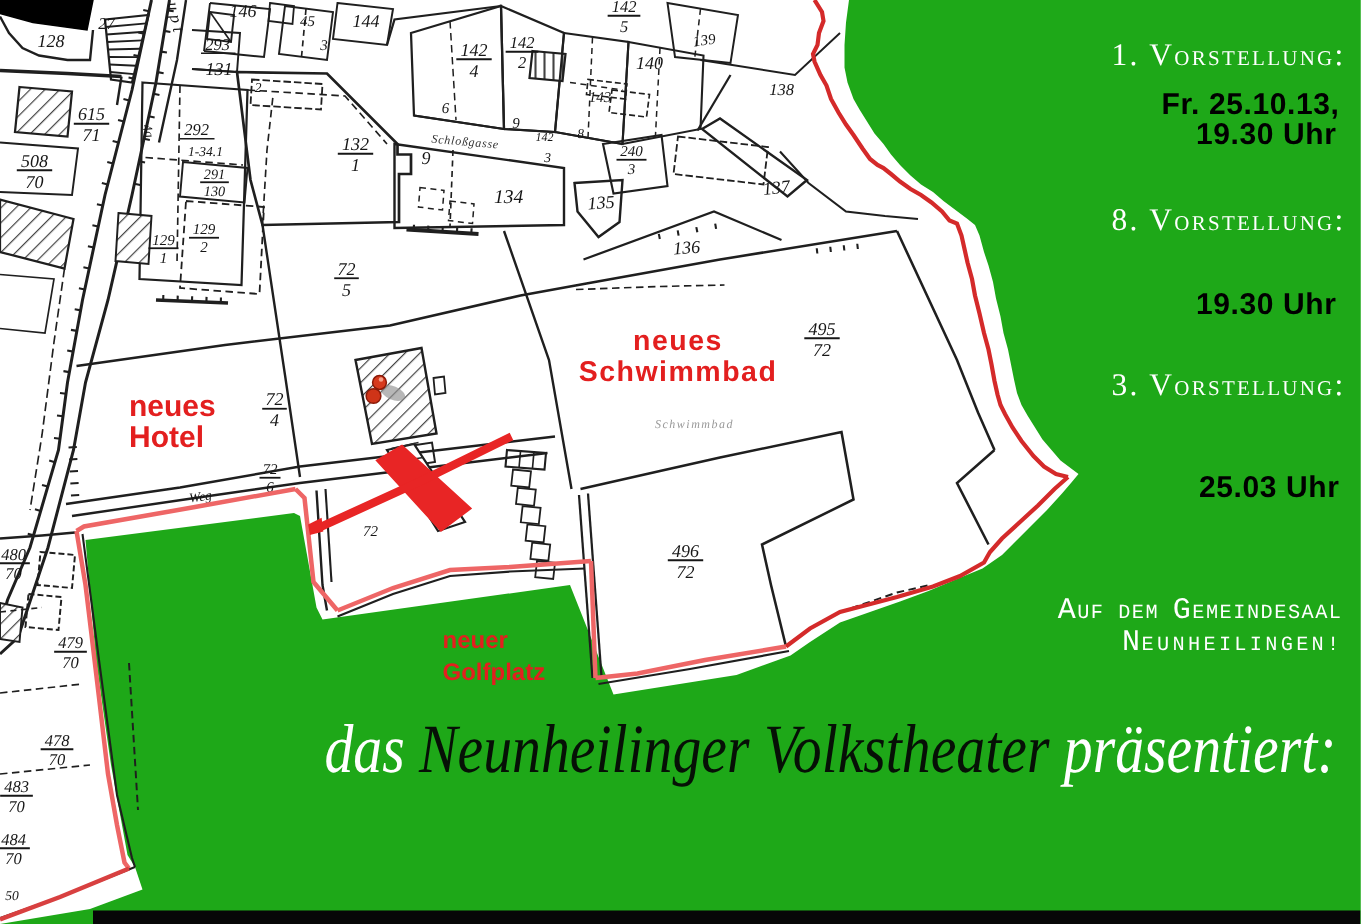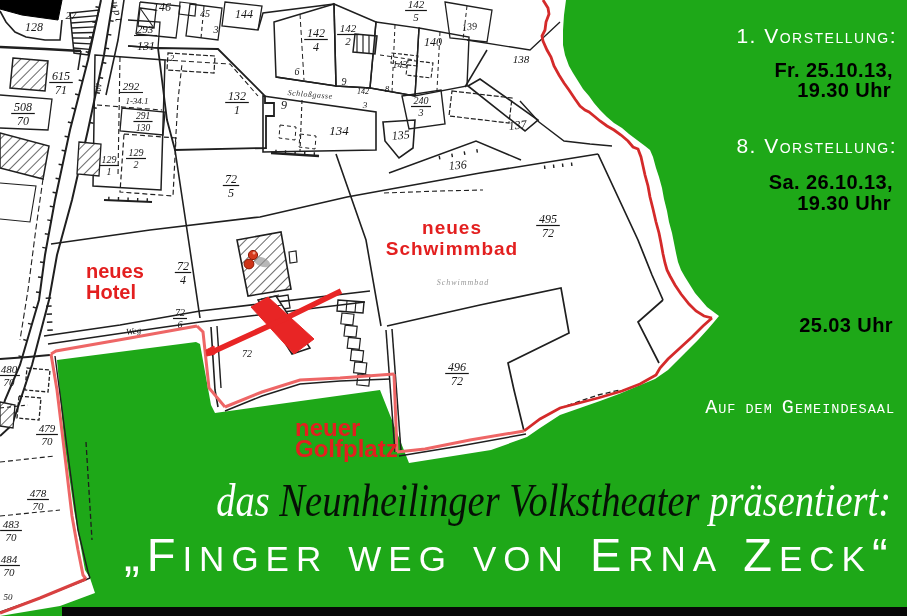--- a/index.html
+++ b/index.html
@@ -1,18 +1,18 @@
 <!DOCTYPE html>
 <html><head>
 <meta charset="utf-8">
 <style>
 html,body{margin:0;padding:0}
 .wrap{position:relative;width:907px;height:616px;background:#1ea818;overflow:hidden;font-family:"Liberation Sans",sans-serif}
 .abs{position:absolute}
-.vhead{font-family:Liberation Sans, sans-serif;color:#fff;white-space:nowrap;text-align:right;letter-spacing:1.5px}
+.vhead{font-family:Liberation Serif, serif;color:#fff;white-space:nowrap;text-align:right;letter-spacing:1.5px}
 .vhead .B{font-size:21px}
 .vhead .s{font-size:14px}
 .date{font-family:"Liberation Sans",sans-serif;font-weight:bold;color:#000;font-size:20px;letter-spacing:0.4px;text-align:right;white-space:nowrap}
 .gem{font-family:Liberation Mono, monospace;color:#fff;white-space:nowrap;text-align:center;letter-spacing:1px}
 .gem .B{font-size:20px}
 .gem .s{font-size:13.5px}
 .redlbl{color:#e31f1f;font-weight:bold;white-space:nowrap;line-height:1.04}
 .script{font-family:"Liberation Serif",serif;font-style:italic;white-space:nowrap}
 .title{font-family:"Liberation Sans",sans-serif;color:#fff;white-space:nowrap;letter-spacing:7px}
 .title .B{font-size:47px}
@@ -406,36 +406,36 @@
 </svg>
 
 <div class="abs vhead" style="right:10px;top:24px"><span class="B">1. V</span><span class="s">ORSTELLUNG</span><span class="B">:</span></div>
 
 <div class="abs date" style="right:14px;top:59px">Fr. 25.10.13,</div>
 
 <div class="abs date" style="right:16px;top:79px">19.30 Uhr</div>
 
 <div class="abs vhead" style="right:10px;top:134px"><span class="B">8. V</span><span class="s">ORSTELLUNG</span><span class="B">:</span></div>
 
-<div class="abs date" style="right:14px;top:171px">Sa. 26.10.13,</div>
 
 <div class="abs date" style="right:16px;top:192px">19.30 Uhr</div>
 
+<div class="abs vhead" style="right:10px;top:244px"><span class="B">3. V</span><span class="s">ORSTELLUNG</span><span class="B">:</span></div>
 
 
 <div class="abs date" style="right:14px;top:314px">25.03 Uhr</div>
 
 <div class="abs gem" style="right:12px;top:396px"><span class="B">A</span><span class="s">UF DEM </span><span class="B">G</span><span class="s">EMEINDESAAL</span></div>
 
+<div class="abs gem" style="right:12px;top:417px"><span class="B">N</span><span class="s" style="letter-spacing:2.2px">EUNHEILINGEN!</span></div>
 
 <div class="abs redlbl" style="left:86px;top:261px;font-size:20px;line-height:21px">neues<br>Hotel</div>
 
 <div class="abs redlbl" style="left:385px;top:217px;font-size:19px;letter-spacing:1px;line-height:21px;width:134px;text-align:center">neues<br>Schwimmbad</div>
 
-<div class="abs redlbl" style="left:295px;top:417px;font-size:24px;line-height:21px">neuer<br>Golfplatz</div>
+<div class="abs redlbl" style="left:295px;top:417px;font-size:16px;line-height:21px">neuer<br>Golfplatz</div>
 
 
 <div class="abs script" style="right:16px;top:474px;font-size:38.5px;transform:scaleY(1.2);transform-origin:50% 0"><span style="color:#fff">das </span><span style="color:#061006">Neunheilinger Volkstheater</span><span style="color:#fff"> präsentiert:</span></div>
 
-<div class="abs title" style="left:124px;top:527px"><span class="B">„F</span><span class="s">INGER</span><span class="B"> </span><span class="s">WEG</span><span class="B"> </span><span class="s">VON</span><span class="B"> E</span><span class="s">RNA</span><span class="B"> Z</span><span class="s">ECK</span><span class="B">“</span></div>
 
 <div class="abs" style="left:62px;top:607px;width:845px;height:9px;background:#070707"></div>
 </div>
 
 </body></html>

